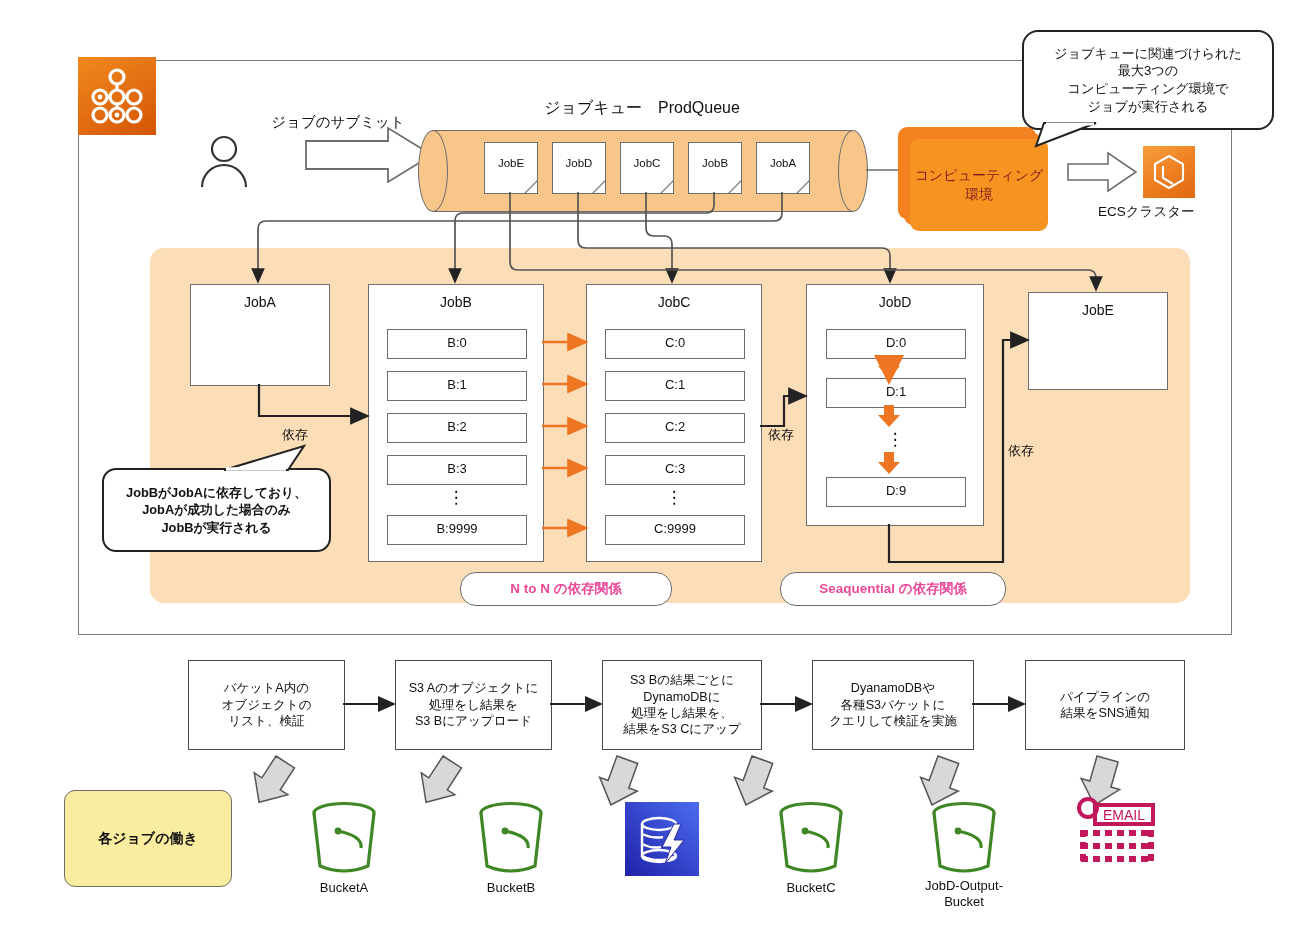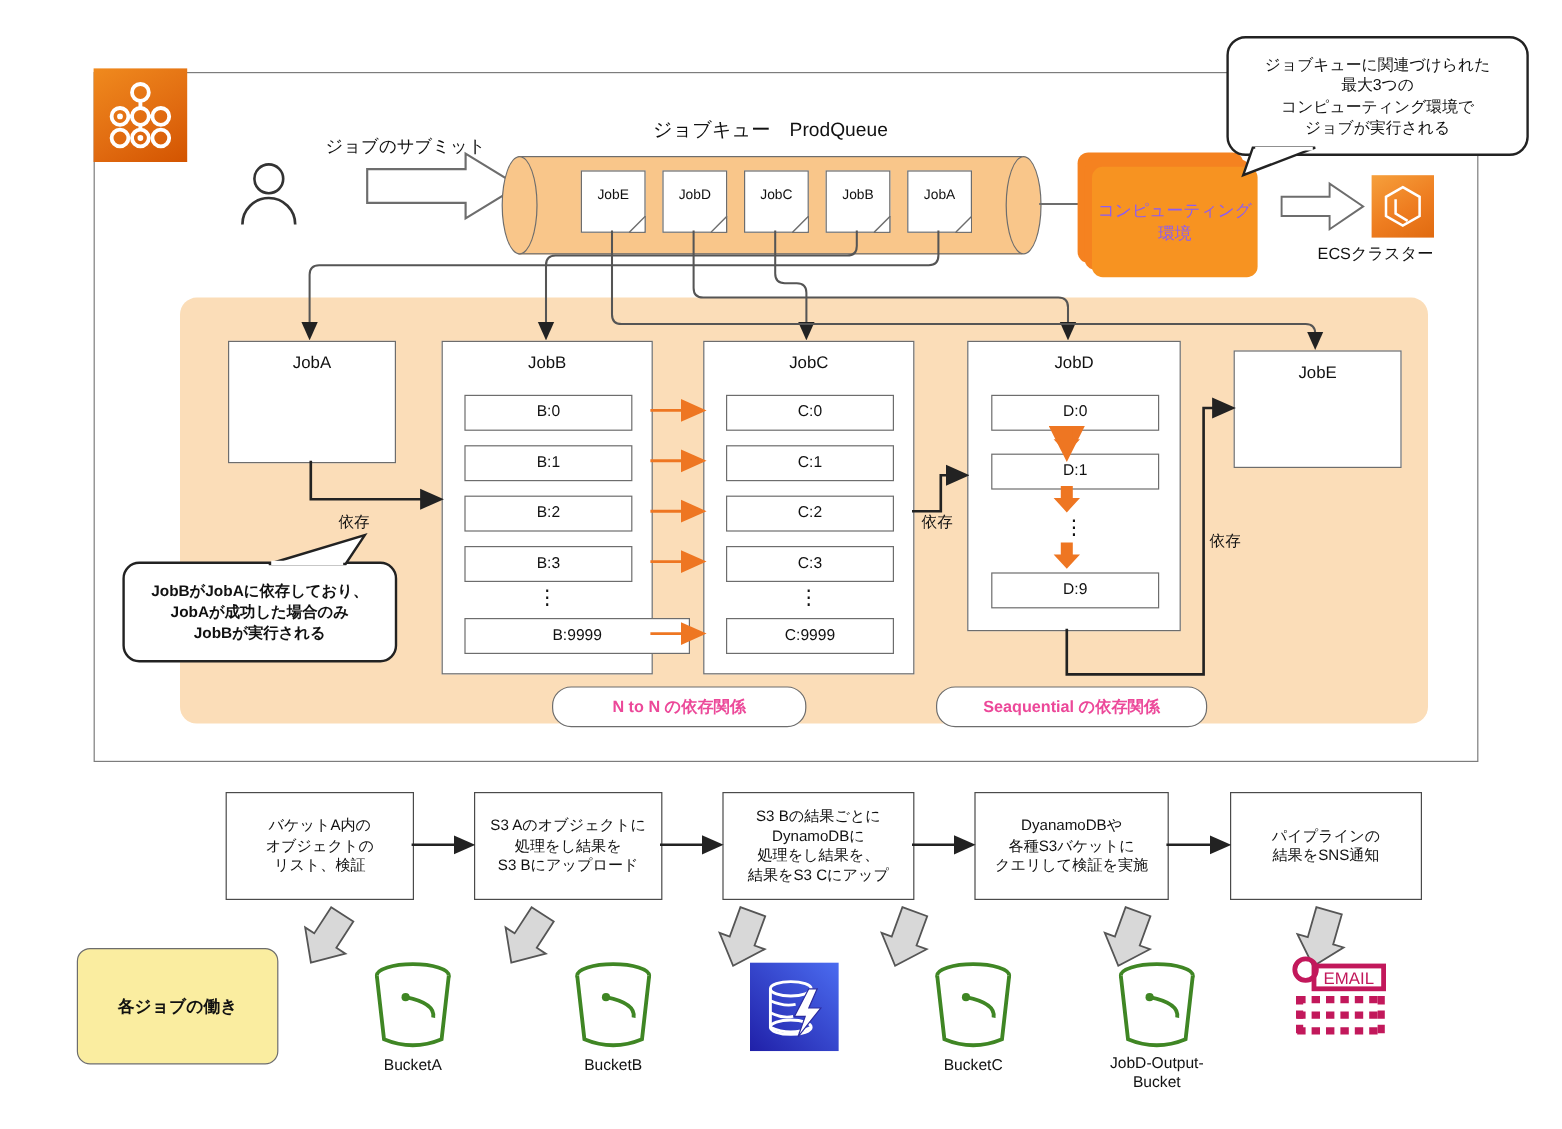--- a/index.html
+++ b/index.html
@@ -33,21 +33,21 @@
   .fold-tri{position:absolute;right:0px;bottom:0px;width:0;height:0;
       border-left:13px solid transparent;border-bottom:13px solid #fff;}
 
   .queue-title{left:432px;top:98px;width:420px;font-size:16px;text-align:center;}
 
   
   .ce{position:absolute;width:138px;height:92px;background:#f58220;border-radius:9px;}
   .ce.c1{left:898px;top:127px;}
   .ce.c2{left:904px;top:133px;}
   .ce.c3{left:910px;top:139px;background:#f79321;}
-  .ce-label{left:910px;top:139px;width:138px;height:92px;font-size:14px;line-height:1.35;color:#8b5cf6;}
+  .ce-label{left:910px;top:139px;width:138px;height:92px;font-size:14px;line-height:1.35;color:#7f1d1d;}
 
   
   .ecs-icon{left:1143px;top:146px;width:52px;height:52px;
       background:linear-gradient(150deg,#f6a03c 0%,#ee7d20 55%,#e06a10 100%);}
   .ecs-label{left:1098px;top:203px;width:142px;font-size:13.5px;text-align:left;}
 
   
   .callout{left:1022px;top:30px;width:248px;height:96px;background:#fff;
       border:2px solid #222;border-radius:16px;font-size:13.2px;line-height:1.34;text-align:center;}
 
@@ -241,21 +241,21 @@
     <div class="cell" style="left:18px;top:86px;width:138px;">
       <span>B:1</span>
       </div>
     <div class="cell" style="left:18px;top:128px;width:138px;">
       <span>B:2</span>
       </div>
     <div class="cell" style="left:18px;top:170px;width:138px;">
       <span>B:3</span>
       </div>
     <div class="vdots" style="left:18px;top:208px;width:138px;">⋮</div>
-    <div class="cell" style="left:18px;top:230px;width:138px;padding-left:48px;">
+    <div class="cell" style="left:18px;top:230px;width:138px;">
       <span>B:9999</span>
       </div>
   </div>
 
   <div class="jobpanel" style="left:586px;top:284px;width:174px;height:276px;">
     <div class="jobpanel-title">JobC</div>
     <div class="cell" style="left:18px;top:44px;width:138px;">
       <span>C:0</span>
       </div>
     <div class="cell" style="left:18px;top:86px;width:138px;">

